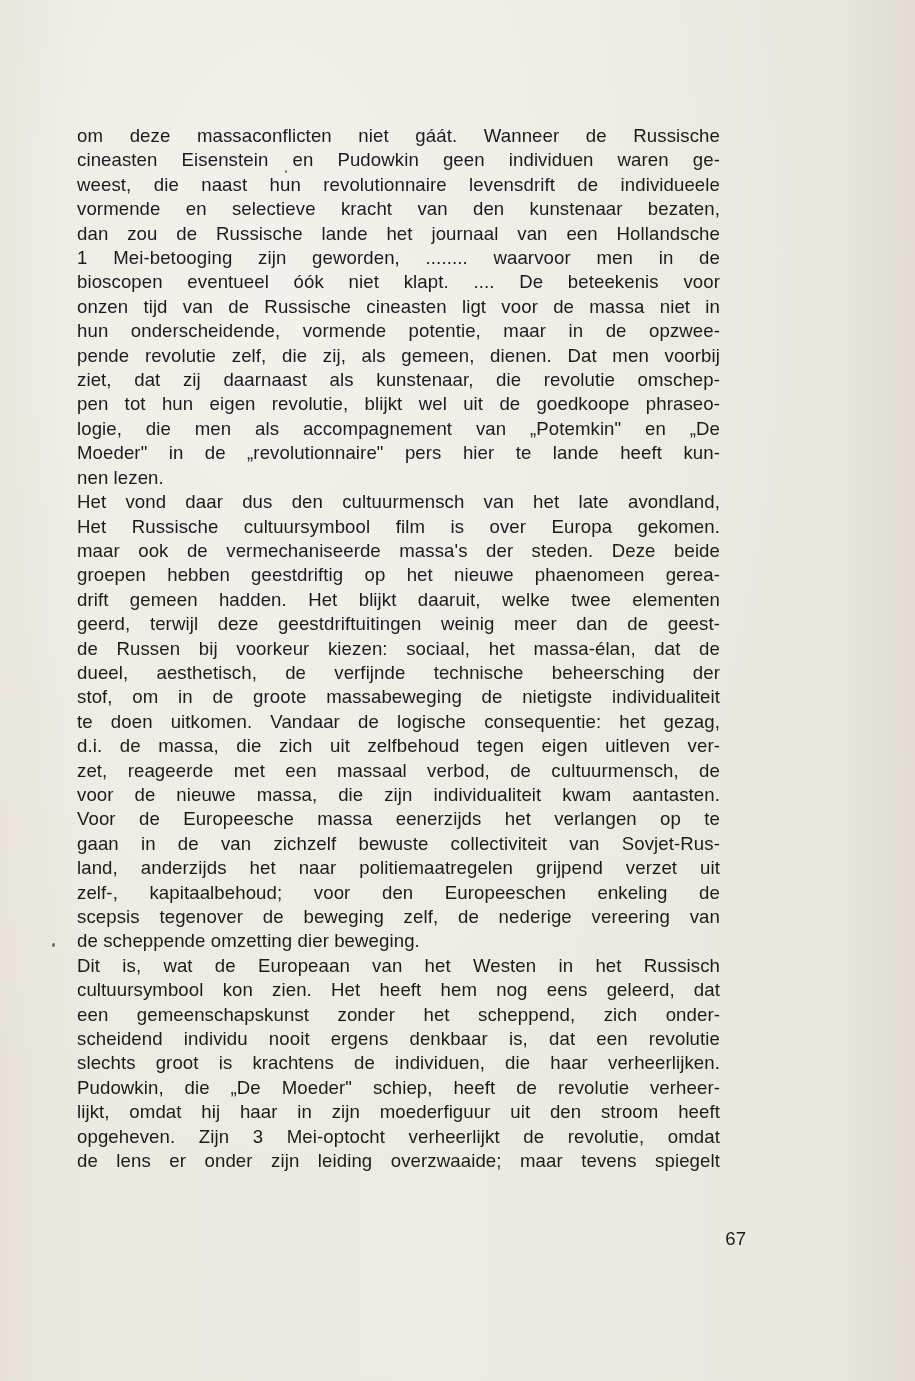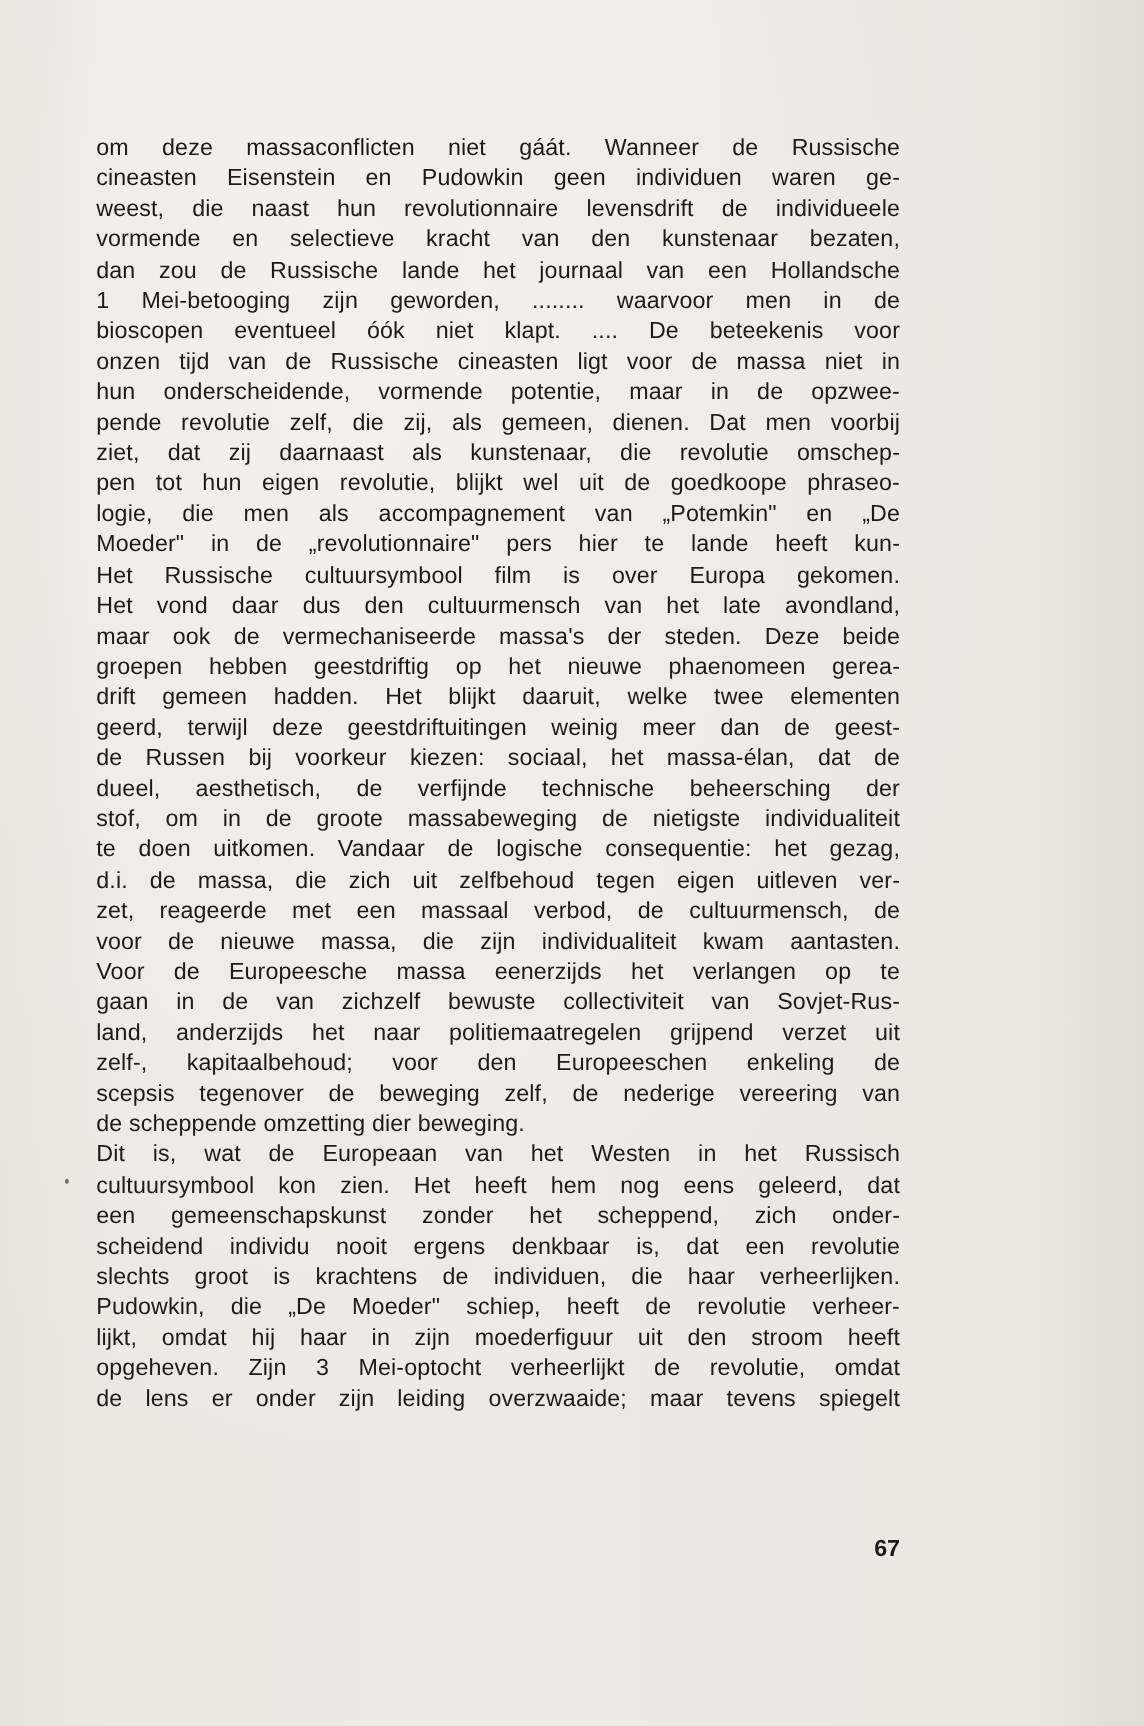--- a/index.html
+++ b/index.html
@@ -26,47 +26,47 @@
     .speck {
       position: absolute;
       width: 3px;
       height: 4px;
       border-radius: 50%;
       background: #6b6a66;
     }
     .text-block {
       position: absolute;
       left: 77px;
-      top: 106px;
+      top: 124px;
       width: 643px;
       font-family: "Liberation Sans", sans-serif;
       font-size: 18.6px;
       line-height: 24.42px;
       color: #1c1b19;
       letter-spacing: 0.1px;
     }
     .line {
       display: block;
       height: 24.42px;
       white-space: nowrap;
       text-align: justify;
       text-align-last: justify;
     }
     .line.last {
       text-align-last: left;
     }
     .page-number {
       position: absolute;
-      left: 664px;
+      left: 690px;
       top: 1228px;
       width: 56px;
       text-align: right;
       font-family: "Liberation Sans", sans-serif;
       font-size: 18.6px;
-      font-weight: bold;
+      font-weight: normal;
       color: #1c1b19;
     }
   </style>
 </head>
 <body>
 
 <div class="page">
   <span class="speck" style="left:52px; top:943px;"></span>
   <span class="speck" style="left:285px; top:170px; width:2px; height:3px; background:#8a6a4a;"></span>
 
@@ -78,22 +78,23 @@
       <span class="line">dan zou de Russische lande het journaal van een Hollandsche</span>
       <span class="line">1 Mei-betooging zijn geworden, ........ waarvoor men in de</span>
       <span class="line">bioscopen eventueel óók niet klapt. .... De beteekenis voor</span>
       <span class="line">onzen tijd van de Russische cineasten ligt voor de massa niet in</span>
       <span class="line">hun onderscheidende, vormende potentie, maar in de opzwee-</span>
       <span class="line">pende revolutie zelf, die zij, als gemeen, dienen. Dat men voorbij</span>
       <span class="line">ziet, dat zij daarnaast als kunstenaar, die revolutie omschep-</span>
       <span class="line">pen tot hun eigen revolutie, blijkt wel uit de goedkoope phraseo-</span>
       <span class="line">logie, die men als accompagnement van „Potemkin" en „De</span>
       <span class="line">Moeder" in de „revolutionnaire" pers hier te lande heeft kun-</span>
+      <span class="line last">nen lezen.</span>
+      <span class="line">Het vond daar dus den cultuurmensch van het late avondland,</span>
       <span class="line">Het Russische cultuursymbool film is over Europa gekomen.</span>
-      <span class="line">Het vond daar dus den cultuurmensch van het late avondland,</span>
       <span class="line">maar ook de vermechaniseerde massa's der steden. Deze beide</span>
       <span class="line">groepen hebben geestdriftig op het nieuwe phaenomeen gerea-</span>
       <span class="line">drift gemeen hadden. Het blijkt daaruit, welke twee elementen</span>
       <span class="line">geerd, terwijl deze geestdriftuitingen weinig meer dan de geest-</span>
       <span class="line">de Russen bij voorkeur kiezen: sociaal, het massa-élan, dat de</span>
       <span class="line">dueel, aesthetisch, de verfijnde technische beheersching der</span>
       <span class="line">stof, om in de groote massabeweging de nietigste individualiteit</span>
       <span class="line">te doen uitkomen. Vandaar de logische consequentie: het gezag,</span>
       <span class="line">d.i. de massa, die zich uit zelfbehoud tegen eigen uitleven ver-</span>
       <span class="line">zet, reageerde met een massaal verbod, de cultuurmensch, de</span>

